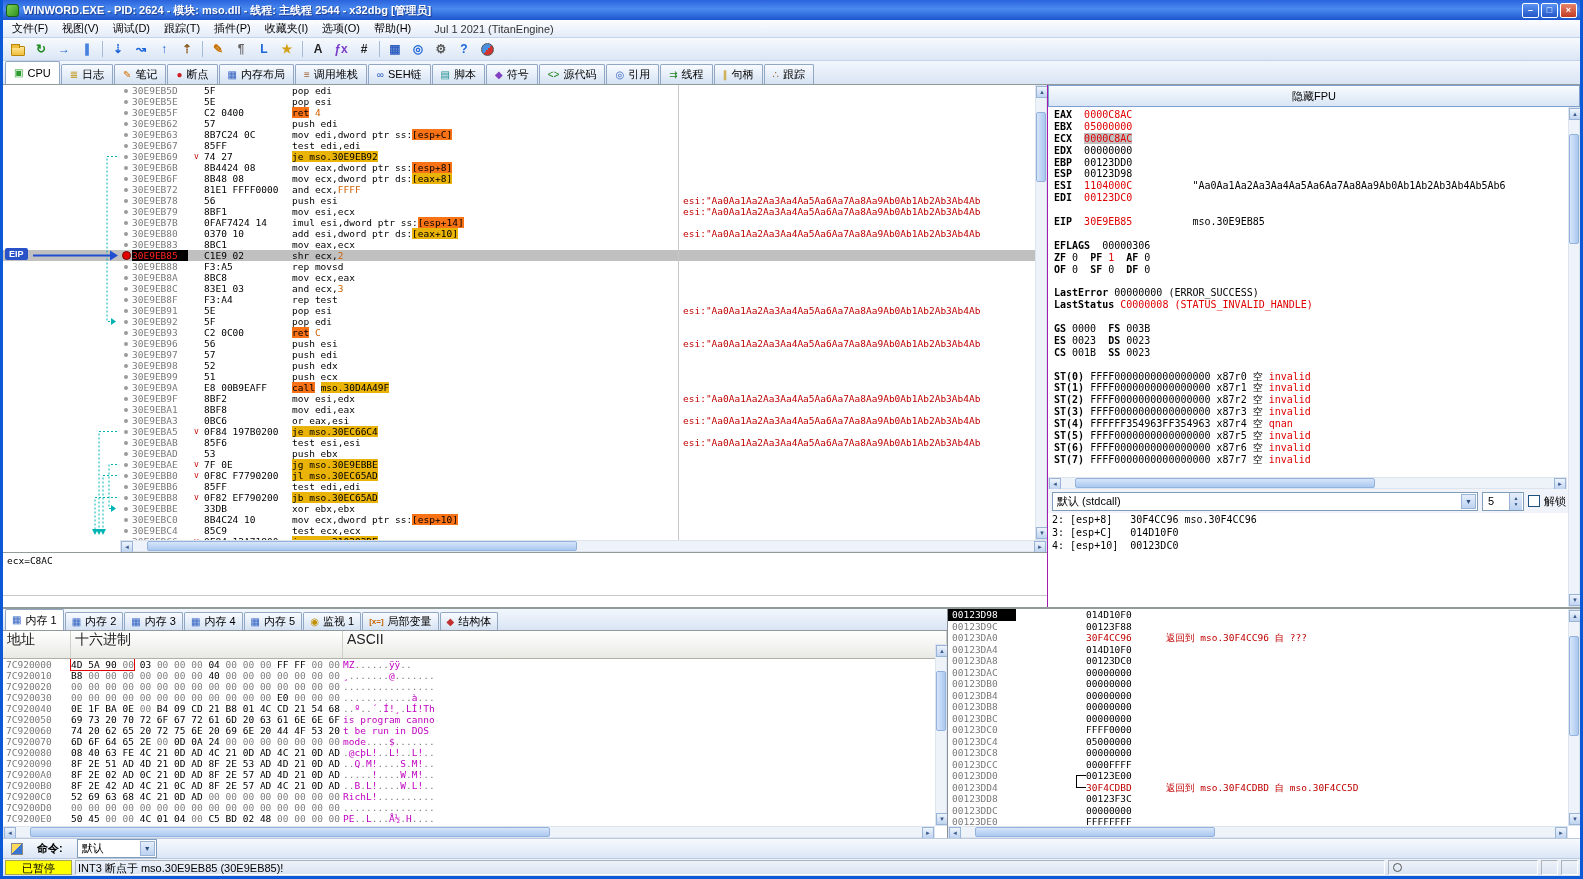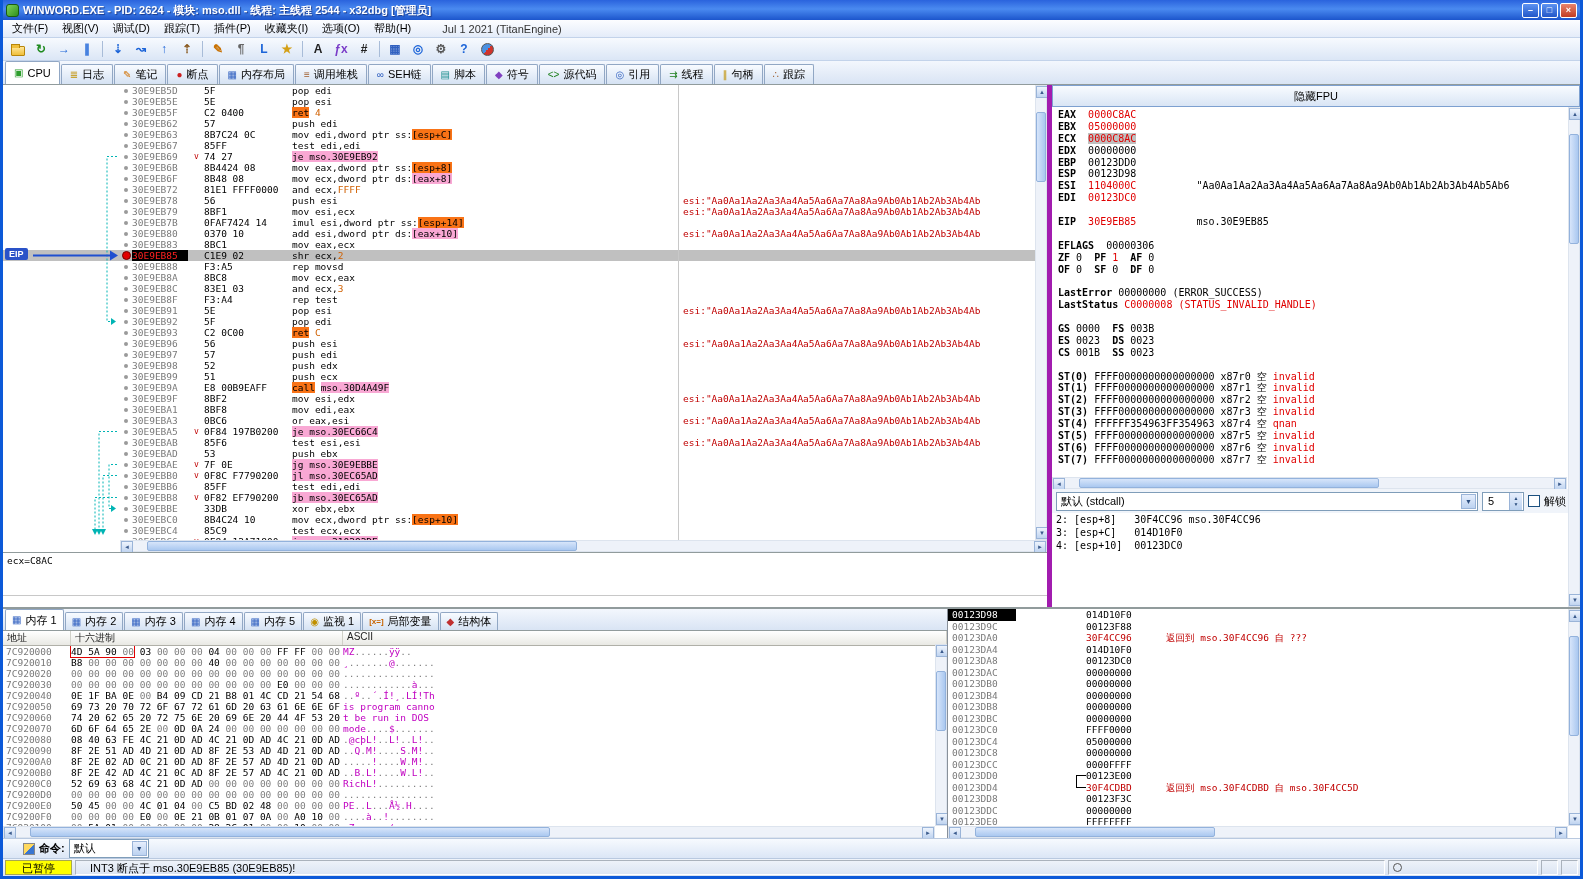--- a/index.html
+++ b/index.html
@@ -11,21 +11,21 @@
   .appicon{width:13px;height:13px;flex:none;margin-right:4px;border-radius:3px;background:linear-gradient(135deg,#7fd45a,#2f8f1f);border:1px solid #1a5c10}
   .title{font-weight:bold;font-size:11px;white-space:nowrap;overflow:hidden;text-shadow:1px 1px 1px #1a3a8c;flex:1}
   .winbtns{display:flex;gap:2px;flex:none}
   .wb{width:17px;height:15px;display:flex;align-items:center;justify-content:center;font-size:9px;font-weight:bold;color:#fff;border:1px solid #fff;border-radius:2px;background:linear-gradient(#5d93f2,#2257c8);cursor:default}
   .wb.close{background:linear-gradient(#e8836c,#c23c22)}
 
   
   .menubar{height:18px;flex:none;display:flex;align-items:center;background:linear-gradient(#fcfdff,#e4ecf9);border-bottom:1px solid #c3d3ea;padding:0 2px}
   .menuitems{display:flex}
   .menu-item{padding:1px 7px;white-space:nowrap}
-  .buildinfo{margin-left:24px;color:#333;white-space:nowrap}
+  .buildinfo{margin-left:16px;color:#333;white-space:nowrap}
   .toolbar{height:23px;flex:none;display:flex;align-items:center;background:linear-gradient(#f7fafe,#dbe6f6);border-bottom:1px solid #c3d3ea;padding:0 4px;gap:1px}
   .tbtn{width:22px;height:20px;display:flex;align-items:center;justify-content:center;background:transparent;border:1px solid transparent;border-radius:2px;cursor:default}
   .tglyph{font-size:12px;font-weight:bold;line-height:1}
   .tsep{width:1px;height:16px;background:#a8bcd8;margin:0 3px}
   .icon-folder{width:14px;height:10px;background:linear-gradient(#ffe69a,#f0bf3a);border:1px solid #b8860b;border-radius:1px;position:relative;margin-top:3px}
   .icon-folder::before{content:"";position:absolute;top:-3px;left:-1px;width:7px;height:3px;background:#f0bf3a;border:1px solid #b8860b;border-bottom:none}
   .tb-ball{width:13px;height:13px;border-radius:50%;background:linear-gradient(135deg,#4a90e2 50%,#d0342c 50%);border:1px solid #555}
 
   
   .tabbar{height:24px;flex:none;display:flex;align-items:flex-end;background:linear-gradient(#f3f7fd,#d9e4f4);border-bottom:1px solid #919b9c;padding:0 2px}
@@ -47,29 +47,29 @@
   .drow.eip{background:#c0c0c0}
   .gut{width:117px;flex:none}
   .bullet{width:12px;flex:none;display:flex;align-items:center;justify-content:center}
   .bullet::after{content:"";width:4px;height:4px;border-radius:50%;background:#9a9a9a}
   .bullet.bp::after{width:7px;height:7px;background:#e00000;border:1px solid #700000}
   .addr{width:62px;flex:none;color:#7a7a7a}
   .eip .addr{background:#000;color:#ff2020;width:56px;margin-right:6px}
   .jmark{width:10px;flex:none;color:#c00000;font-size:8px}
   .bytes{width:88px;flex:none;color:#000}
   .dis{width:386px;flex:none;overflow:hidden;color:#000}
-  .seg-y{background:#f9a8d4}
+  .seg-y{background:#eab308}
   .seg-c{background:#f97316}
   .seg-i{color:#d06000}
   .cmt{flex:1;border-left:1px solid #c8c8c8;padding-left:4px;color:#c00000;overflow:hidden}
   .infopane{height:43px;flex:none;background:#fff;border-top:1px solid #919b9c;font-family:"DejaVu Sans Mono",monospace;font-size:9.5px;padding:2px 4px}
   .statusline{height:12px;flex:none;border-top:1px solid #c8c8c8;font-size:10px;padding-left:3px;background:#fff;white-space:pre;overflow:hidden}
 
   
-  .rightcol{flex:1;position:relative;background:#fff;border-left:5px solid #a21caf;display:flex;flex-direction:column;overflow:hidden}
+  .rightcol{flex:1;position:relative;background:#fff;border-left:1px solid #a21caf;display:flex;flex-direction:column;overflow:hidden}
   .fpubtn{height:22px;flex:none;margin:0;border:1px solid #7da0d0;background:linear-gradient(#f8fbff,#d9e5f5);font-size:11px;font-family:"Liberation Sans",sans-serif;cursor:default}
   .regs{height:370px;flex:none;overflow:hidden;padding:2px 14px 0 6px;font-family:"DejaVu Sans Mono",monospace;font-size:10px}
   .rline{height:11.9px;line-height:11.9px;white-space:pre;overflow:hidden}
   .rn{font-weight:bold}
   .rv{color:#000}
   .red{color:#e00000}
   .rsel{background:#c0c0c0}
   .convbar{height:24px;flex:none;display:flex;align-items:center;gap:4px;padding:2px 14px 2px 4px;background:#f0f4fa}
   .combo{flex:1;height:19px;background:#fff;border:1px solid #7f9db9;display:flex;align-items:center;padding-left:4px;position:relative;white-space:nowrap;overflow:hidden}
   .combo .cbtn{position:absolute;right:1px;top:1px;bottom:1px;width:15px;display:flex;align-items:center;justify-content:center;font-size:7px;color:#2b4d7e;background:linear-gradient(#e6eefc,#bcd2f0);border:1px solid #9ab4d8}
@@ -78,21 +78,21 @@
   .spbtns{position:absolute;right:1px;top:0;bottom:0;width:13px;display:flex;flex-direction:column;align-items:center;justify-content:center;font-size:5px;color:#2b4d7e;background:linear-gradient(#e6eefc,#bcd2f0);border-left:1px solid #9ab4d8;line-height:1.2}
   .chk{flex:none;display:flex;align-items:center;gap:4px}
   .chk .box{width:12px;height:12px;background:#fff;border:1px solid #1c5180}
   .args{height:65px;flex:none;overflow:hidden;padding-left:4px;font-family:"DejaVu Sans Mono",monospace;font-size:10px}
   .arow{height:13px;line-height:13px;white-space:pre}
   .arow.asel{background:#c0c0c0}
 
   
   .bottom{height:231px;flex:none;display:flex;border-top:2px solid #919b9c;background:#fff}
   .memcol{width:945px;flex:none;position:relative;display:flex;flex-direction:column;overflow:hidden;border-right:1px solid #88909a}
-  .memheader{height:15px;flex:none;display:flex;background:linear-gradient(#ffffff,#e9e9e4);border-bottom:1px solid #b0b0a8;font-size:10px;color:#222}
+  .memheader{height:28px;flex:none;display:flex;background:linear-gradient(#ffffff,#e9e9e4);border-bottom:1px solid #b0b0a8;font-size:14px;color:#222}
   .memheader span{padding-left:4px;border-right:1px solid #d0d0c8;white-space:nowrap;overflow:hidden}
   .h-addr{width:68px;flex:none}
   .h-hex{width:272px;flex:none}
   .h-ascii{flex:1}
   .memrows{flex:1;overflow:hidden;margin-right:12px;font-family:"DejaVu Sans Mono",monospace;font-size:9.5px;margin-bottom:12px}
   .mrow{display:flex;height:11px;line-height:11px;white-space:pre}
   .maddr{width:68px;flex:none;color:#7a7a7a;padding-left:3px}
   .mhex{width:272px;flex:none}
   .bz{color:#808080}
   .bn{color:#000}
@@ -106,27 +106,27 @@
   .saddr{width:68px;flex:none;color:#7a7a7a;padding-left:4px}
   .saddr.sel{background:#000;color:#fff}
   .sbr{width:10px;flex:none;margin-left:60px}
   .sbr.top{border-left:1px solid #000;border-top:1px solid #000;margin-top:5px}
   .sbr.bot{border-left:1px solid #000;border-bottom:1px solid #000;margin-bottom:5px}
   .sval{width:70px;flex:none;color:#000}
   .sval.red{color:#c00000}
   .scmt{flex:1;color:#c00000;overflow:hidden;padding-left:10px}
 
   
-  .cmdbar{height:20px;flex:none;display:flex;align-items:center;gap:4px;background:linear-gradient(#f7fafe,#dbe6f6);border-top:1px solid #b9c9e0;padding:0 20px}
+  .cmdbar{height:20px;flex:none;display:flex;align-items:center;gap:14px;background:linear-gradient(#f7fafe,#dbe6f6);border-top:1px solid #b9c9e0;padding:0 8px}
   .cmdicon{width:12px;height:12px;flex:none;background:linear-gradient(135deg,#ffd95e 50%,#3a76d0 50%);border:1px solid #888}
   .cmdlabel{font-weight:bold;flex:none}
   .cmdinput{flex:1;height:16px;border:1px solid #7f9db9;font-size:11px;padding:0 3px;font-family:"Liberation Sans",sans-serif}
   .statusbar{flex:1;display:flex;background:linear-gradient(#f0f4fa,#d9e3f2);border-top:1px solid #b9c9e0;padding:1px 2px;gap:3px}
   .paused{background:#ffff00;border:1px solid #a8a850;padding:0 16px;height:15px;line-height:15px;font-size:11px;flex:none}
-  .stmsg{flex:1;font-size:11px;white-space:nowrap;overflow:hidden;border:1px solid;border-color:#aab2bc #fff #fff #aab2bc;height:15px;line-height:14px;padding:0 14px}
+  .stmsg{flex:1;font-size:11px;white-space:nowrap;overflow:hidden;border:1px solid;border-color:#aab2bc #fff #fff #aab2bc;height:15px;line-height:14px;padding:0 2px}
   .stright{display:flex;gap:3px;align-items:center;flex:none}
   .st-seg{width:150px;height:15px;border:1px solid;border-color:#aab2bc #fff #fff #aab2bc;display:flex;align-items:center;padding:0 4px}
   .clock{width:9px;height:9px;border:1px solid #555;border-radius:50%}
   .st-ico{width:17px;height:15px;border:1px solid;border-color:#aab2bc #fff #fff #aab2bc}
 
   
   .sbhost{display:flex;background:#eef2f9;border:1px solid #dde4ee}
   .sbhost.v{flex-direction:column}
   .sbtn{flex:none;width:12px;height:12px;font-size:6px;color:#3a5a8c;display:flex;align-items:center;justify-content:center;background:linear-gradient(#eef4fd,#c0d4f0);border:1px solid #9ab4d8}
   .strk{flex:1;position:relative}

